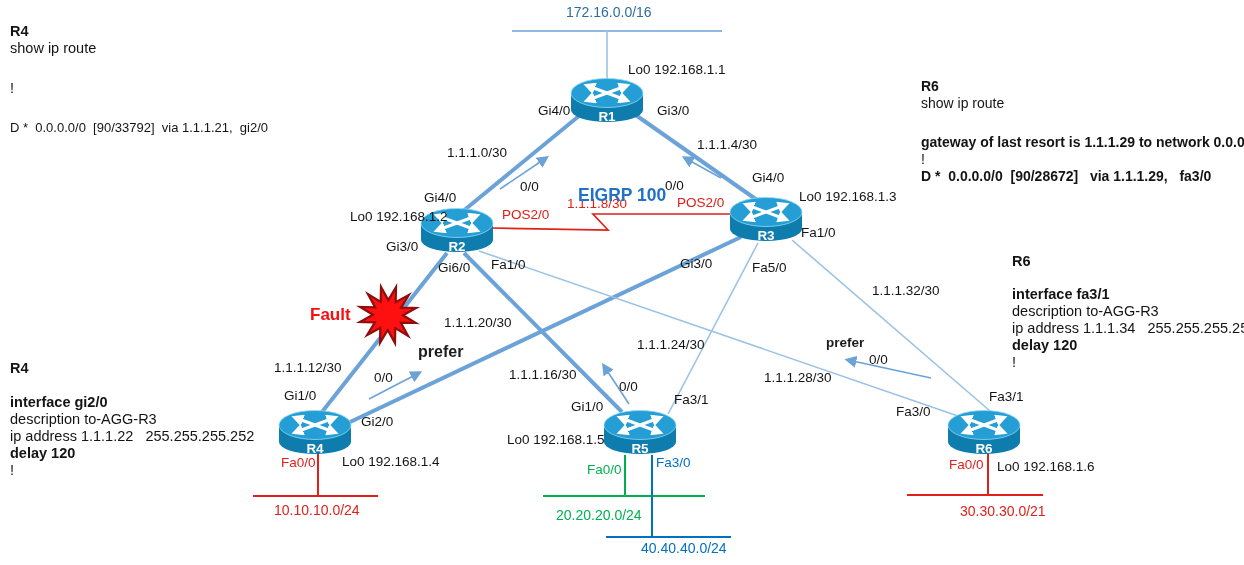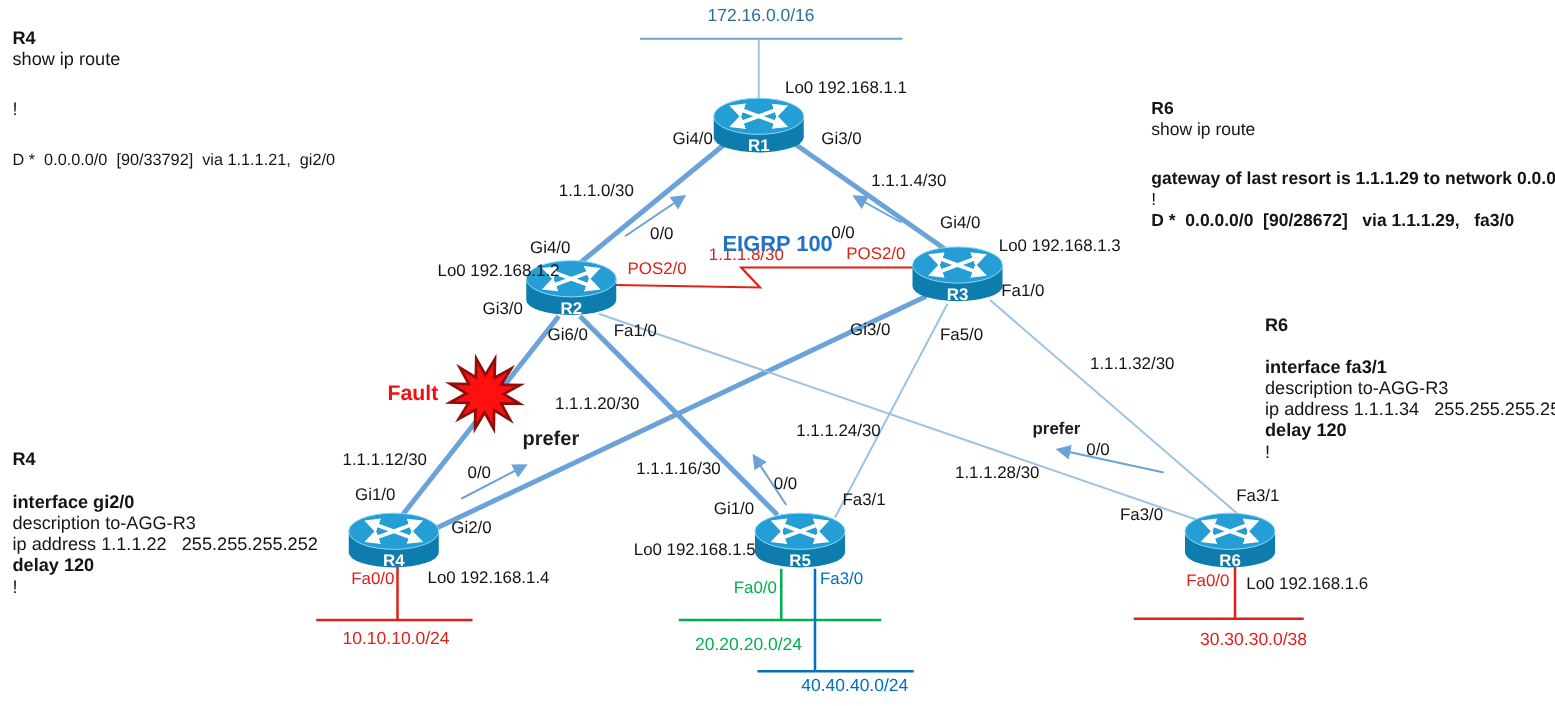--- a/index.html
+++ b/index.html
@@ -156,21 +156,21 @@
       <div class="lb" style="left: 274px; top: 361px; text-align: right;">1.1.1.12/30</div>
       <div class="lb" style="left: 509px; top: 368px;">1.1.1.16/30</div>
       <div class="lb" style="left: 444px; top: 316px;">1.1.1.20/30</div>
       <div class="lb" style="left: 637px; top: 338px;">1.1.1.24/30</div>
       <div class="lb" style="left: 764px; top: 371px;">1.1.1.28/30</div>
       <div class="lb" style="left: 872px; top: 284px;">1.1.1.32/30</div>
       <div class="lb navy" style="left: 566px; top: 5px;">172.16.0.0/16</div>
       <div class="lb red n14" style="left: 274px; top: 503px;">10.10.10.0/24</div>
       <div class="lb green n14" style="left: 556px; top: 508px;">20.20.20.0/24</div>
       <div class="lb blue n14" style="left: 641px; top: 541px;">40.40.40.0/24</div>
-      <div class="lb red n14" style="left: 960px; top: 504px;">30.30.30.0/38</div>
+      <div class="lb red n14" style="left: 960px; top: 504px;">30.30.30.0/21</div>
       <div class="lb eigrp" style="left: 578px; top: 147px;">EIGRP 100</div>
       <div class="lb fault" style="left: 310px; top: 306px;">Fault</div>
       <div class="lb prefer" style="left: 418px; top: 344px;">prefer</div>
       <div class="lb prefer2" style="left: 826px; top: 336px;">prefer</div>
       <div class="lb" style="left: 520px; top: 180px;">0/0</div>
       <div class="lb" style="left: 665px; top: 179px;">0/0</div>
       <div class="lb" style="left: 374px; top: 371px;">0/0</div>
       <div class="lb" style="left: 619px; top: 380px;">0/0</div>
       <div class="lb" style="left: 869px; top: 353px;">0/0</div>
     </div>

